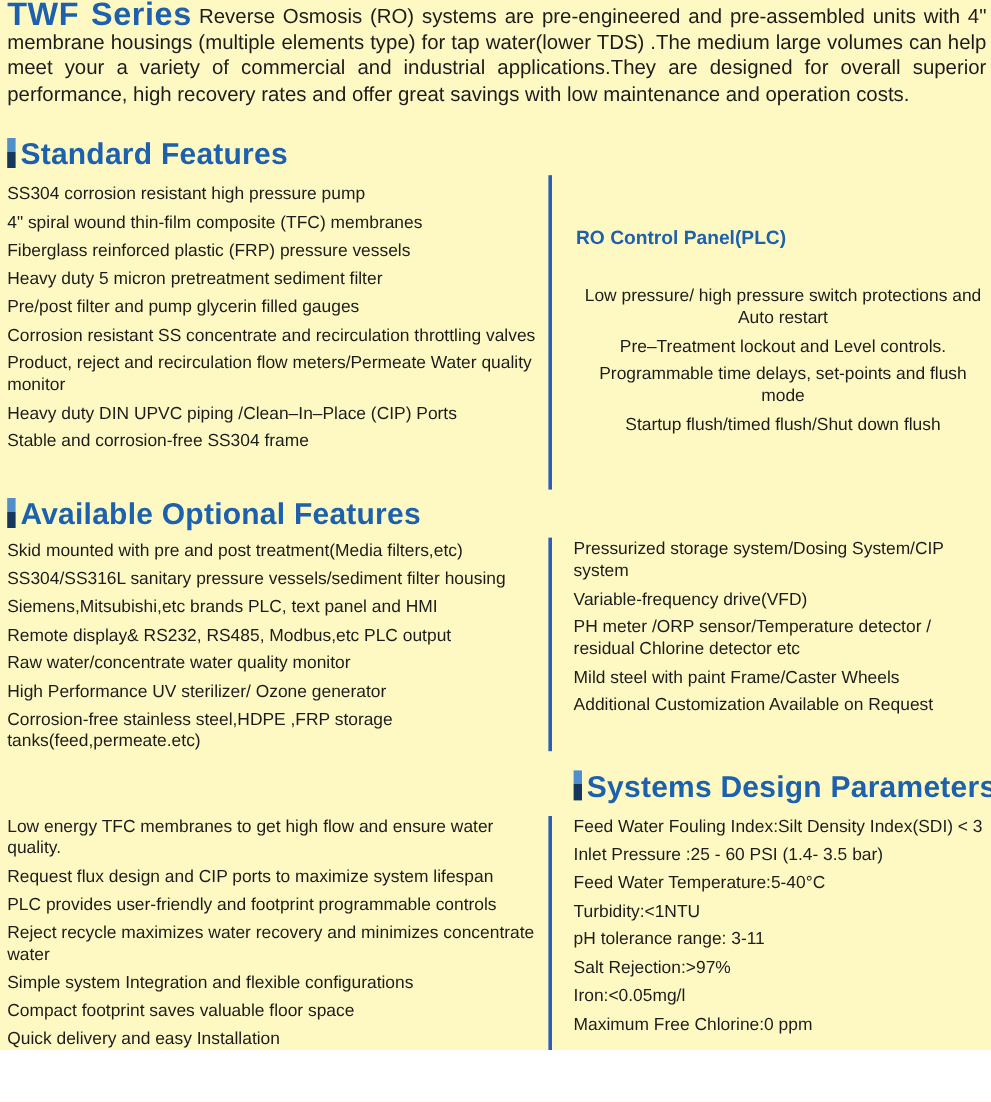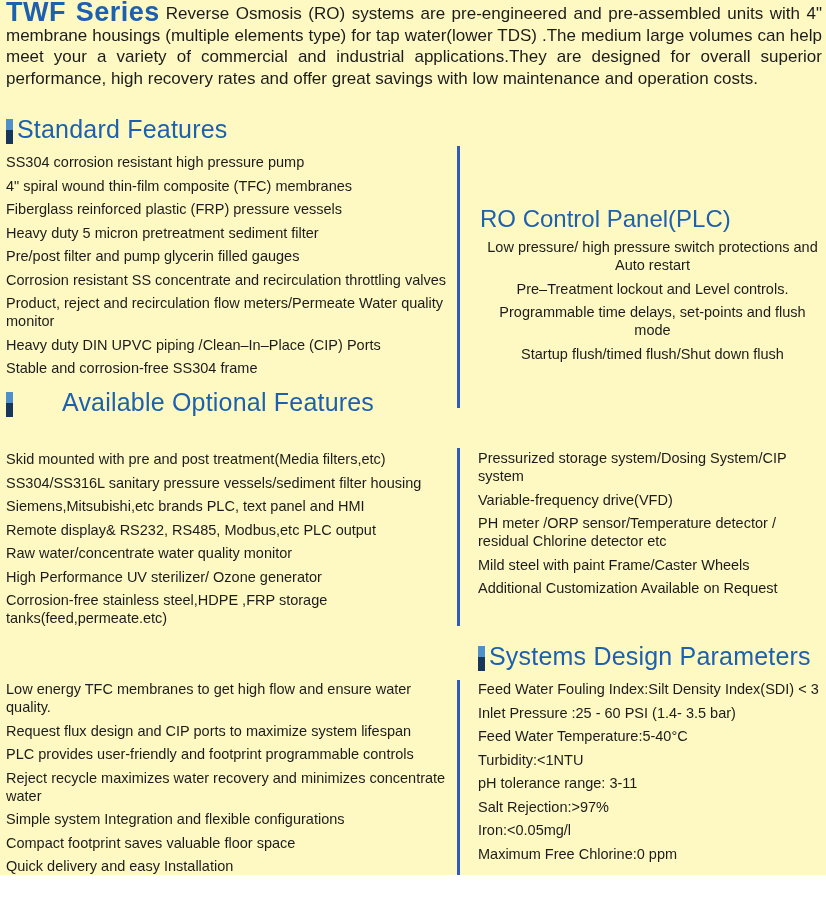--- a/index.html
+++ b/index.html
@@ -16,31 +16,31 @@
   body{font-family:"Liberation Sans","DejaVu Sans",sans-serif;color:var(--text);}
   .page{position:relative;width:826px;height:875px;background:#fef9c3;overflow:hidden;}
 
   
   .intro{position:absolute;left:6px;top:2px;width:816px;
          font-size:17px;line-height:21.5px;text-align:justify;color:var(--text);}
   .series-title{font-size:27px;font-weight:bold;color:var(--title-blue);
                 letter-spacing:.5px;margin-right:6px;vertical-align:-2px;}
 
   
-  .section-heading{position:absolute;display:flex;align-items:flex-end;
-                   font-size:25px;font-weight:normal;color:var(--heading-blue);
+  .section-heading{position:absolute;display:flex;align-items:flex-start;
+                   font-size:25px;font-weight:bold;color:var(--heading-blue);
                    letter-spacing:.2px;white-space:nowrap;}
   .section-heading .accent{display:inline-block;width:7px;height:25px;margin-right:4px;
      background:linear-gradient(to bottom,var(--accent-light) 0 45%,var(--accent-dark) 45% 100%);}
   .pos-standard{left:6px;top:115px;}
-  .pos-optional{left:6px;top:388px;gap:45px;}
+  .pos-optional{left:6px;top:415px;}
   .pos-benefits{left:6px;top:642px;}
   .pos-params{left:478px;top:642px;}
 
-  .sub-heading{position:absolute;left:480px;top:205px;font-size:24px;font-weight:normal;
+  .sub-heading{position:absolute;left:480px;top:190px;font-size:16px;font-weight:bold;
                color:var(--heading-blue);white-space:nowrap;}
 
   
   .feature-list{position:absolute;list-style:none;font-size:14.5px;line-height:18px;color:var(--text);}
   .feature-list li{margin:0 0 5.5px 0;}
   .list-standard{left:6px;top:153px;width:450px;}
   .list-ro{left:480px;top:238px;width:345px;text-align:center;}
   .list-opt-left{left:6px;top:450px;width:452px;}
   .list-opt-right{left:478px;top:449px;width:350px;}
   .list-benefits{left:6px;top:680px;width:452px;}

